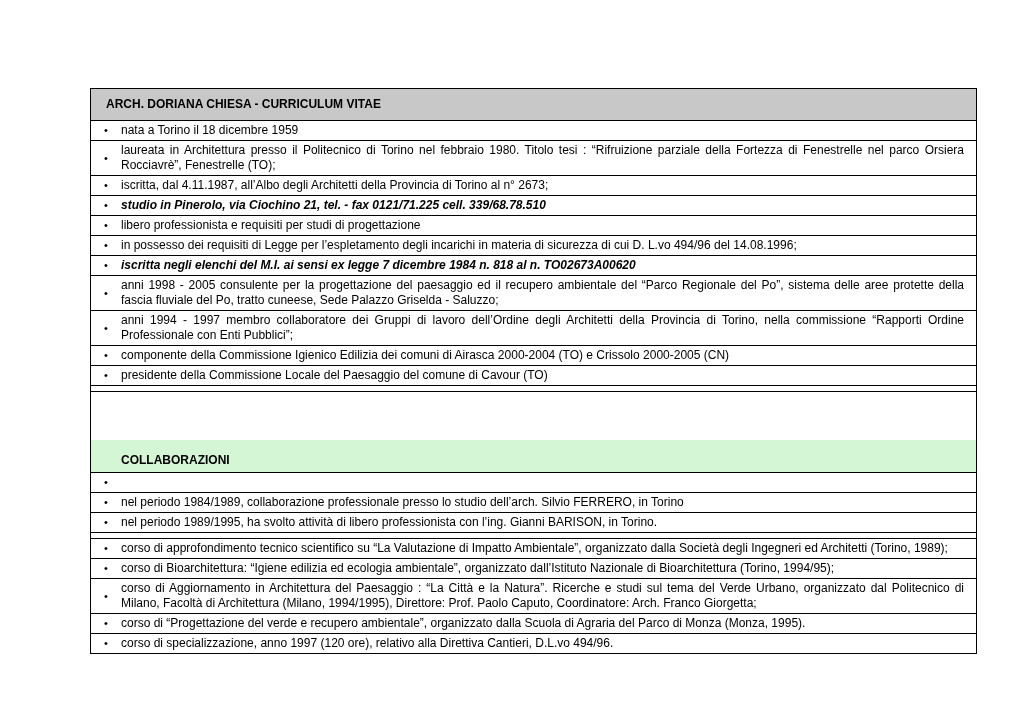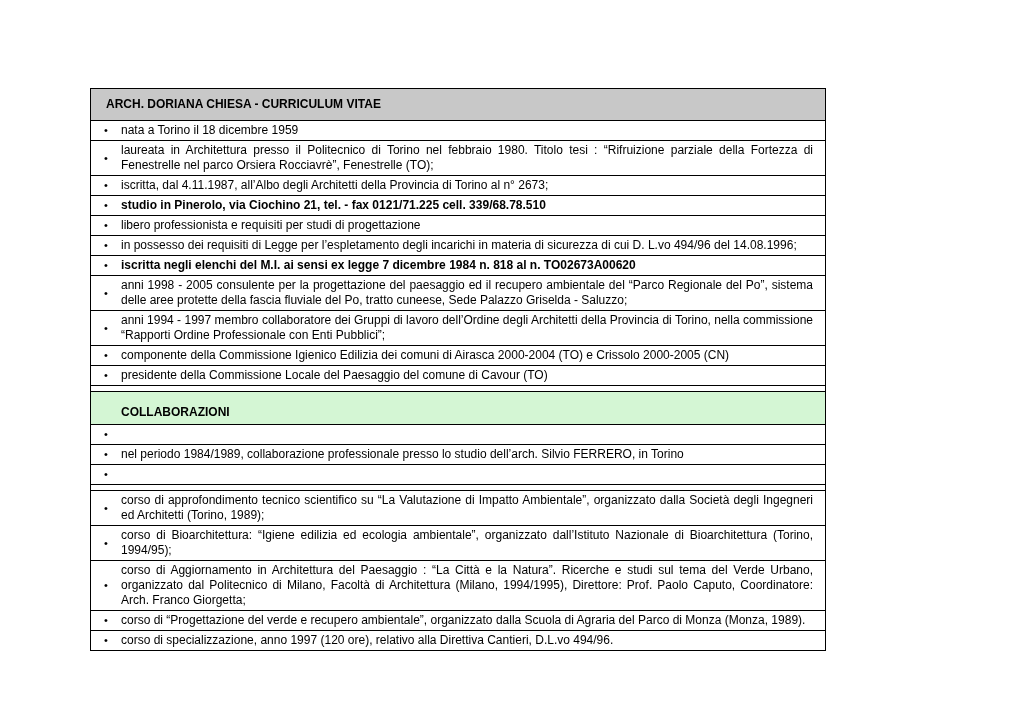--- a/index.html
+++ b/index.html
@@ -14,21 +14,21 @@
   }
   .page {
     position: absolute;
     inset: 0;
     background: #ffffff;
   }
   .cv-table {
     position: absolute;
     left: 90px;
     top: 88px;
-    width: 736px;
+    width: 887px;
     border: 1px solid var(--border, #000);
     background: #ffffff;
   }
   .header-row {
     background: var(--header-bg, #c8c8c8);
     border-bottom: 1px solid var(--border, #000);
     padding: 8px 10px 8px 15px;
     font-weight: bold;
     font-size: 12px;
     line-height: 15px;
@@ -49,25 +49,26 @@
     line-height: 15px;
     align-self: center;
   }
   .row .text {
     flex: 1;
     font-size: 12px;
     line-height: 15px;
     text-align: justify;
     padding-right: 2px;
   }
-  .row.bold .text { font-weight: bold; }
+  .row.bold .text { font-weight: bold; font-style: italic; }
   .row.section {
     background: var(--section-bg, #d4f6d4);
     padding: 13px 10px 4px 0;
     align-items: flex-end;
+    margin-top: 48px;
   }
   .row.section .indent {
     flex: 0 0 30px;
     width: 30px;
   }
   .row.section .text {
     font-weight: bold;
     font-size: 12px;
     text-align: left;
   }
@@ -137,37 +138,38 @@
         </div>
         <div class="row item">
           <span class="bullet">•</span>
         </div>
         <div class="row item">
           <span class="bullet">•</span>
           <span class="text">nel periodo 1984/1989, collaborazione professionale presso lo studio dell’arch. Silvio FERRERO, in Torino</span>
         </div>
         <div class="row item">
           <span class="bullet">•</span>
+          <span class="text">nel periodo 1989/1995, ha svolto attività di libero professionista con l’ing. Gianni BARISON, in Torino.</span>
         </div>
         <div class="spacer"></div>
         <div class="row item">
           <span class="bullet">•</span>
           <span class="text">corso di approfondimento tecnico scientifico su “La Valutazione di Impatto Ambientale”, organizzato dalla Società degli Ingegneri ed Architetti (Torino, 1989);</span>
         </div>
         <div class="row item">
           <span class="bullet">•</span>
           <span class="text">corso di Bioarchitettura: “Igiene edilizia ed ecologia ambientale”, organizzato dall’Istituto Nazionale di Bioarchitettura (Torino, 1994/95);</span>
         </div>
         <div class="row item">
           <span class="bullet">•</span>
           <span class="text">corso di Aggiornamento in Architettura del Paesaggio : “La Città e la Natura”. Ricerche e studi sul tema del Verde Urbano, organizzato dal Politecnico di Milano,  Facoltà di Architettura (Milano, 1994/1995), Direttore: Prof. Paolo Caputo, Coordinatore: Arch. Franco Giorgetta;</span>
         </div>
         <div class="row item">
           <span class="bullet">•</span>
-          <span class="text">corso di  “Progettazione del verde e recupero ambientale”, organizzato dalla Scuola di Agraria del Parco di Monza (Monza, 1989).</span>
+          <span class="text">corso di  “Progettazione del verde e recupero ambientale”, organizzato dalla Scuola di Agraria del Parco di Monza (Monza, 1995).</span>
         </div>
         <div class="row item">
           <span class="bullet">•</span>
           <span class="text">corso di  specializzazione, anno 1997 (120 ore), relativo alla Direttiva Cantieri, D.L.vo 494/96.</span>
         </div>
       </div>
   </div>
 </div>
 
 </body></html>

